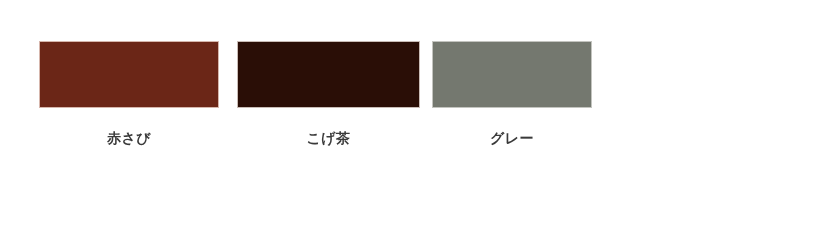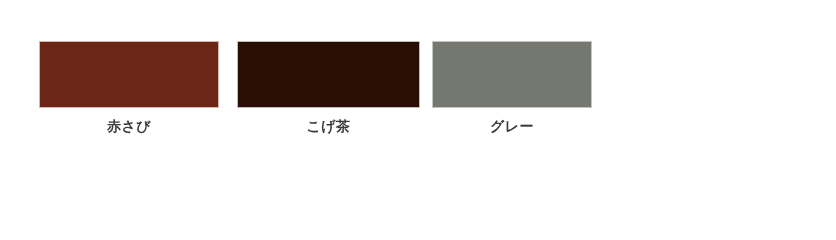--- a/index.html
+++ b/index.html
@@ -43,21 +43,21 @@
   }
 
   .swatch-chip {
     width: 100%;
     height: 67px;
     box-sizing: border-box;
     border: 1px solid rgba(0,0,0,0.10);
   }
 
   .swatch-label {
-    margin-top: 9px;
+    margin-top: 21px;
     font-size: 14px;
     font-weight: bold;
     color: #3a3a3a;
     letter-spacing: 0.4px;
     line-height: 18px;
     white-space: nowrap;
   }
 </style>
 </head>
 <body>

